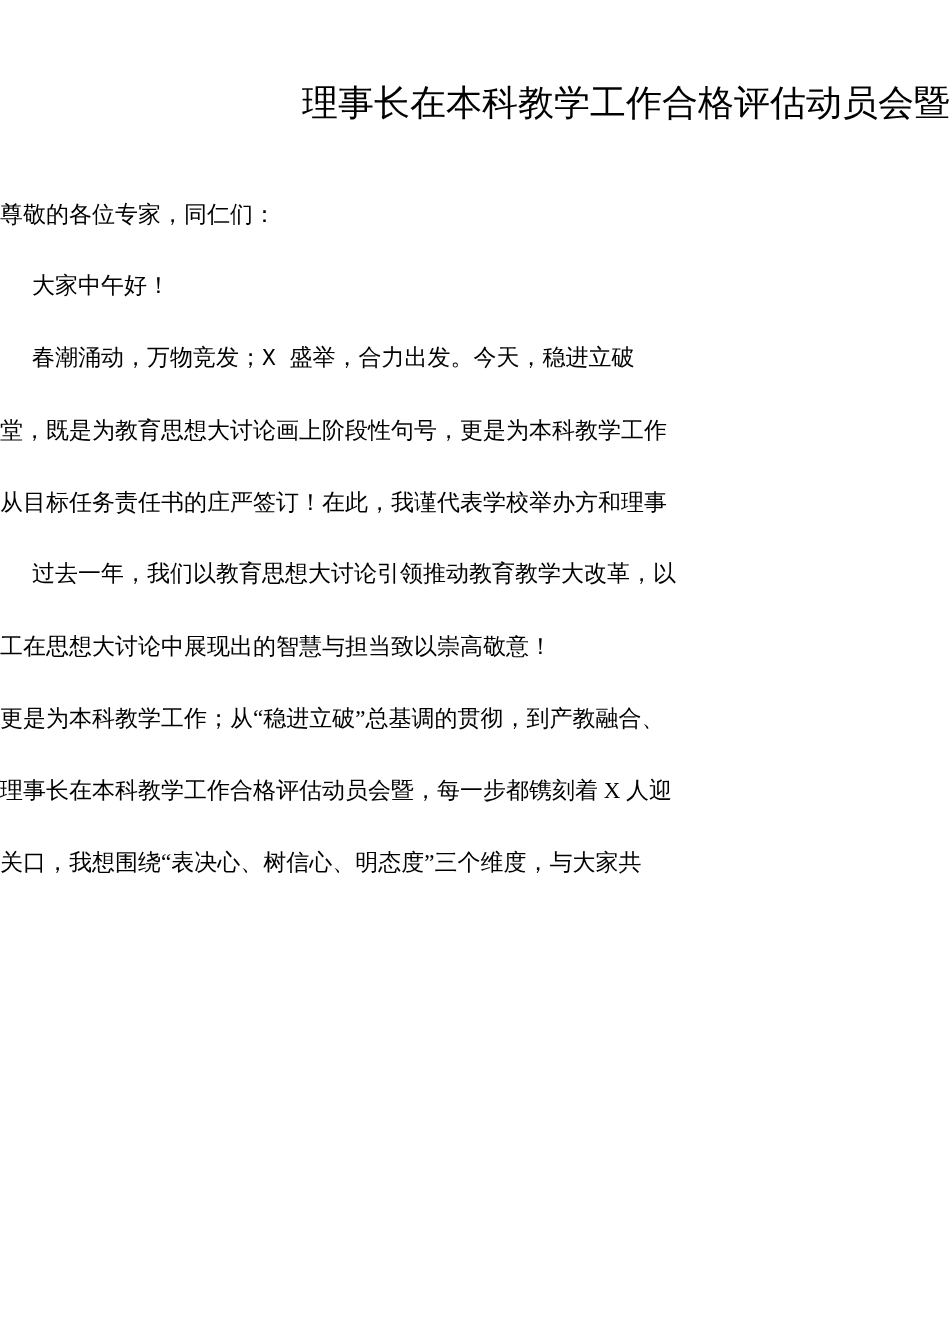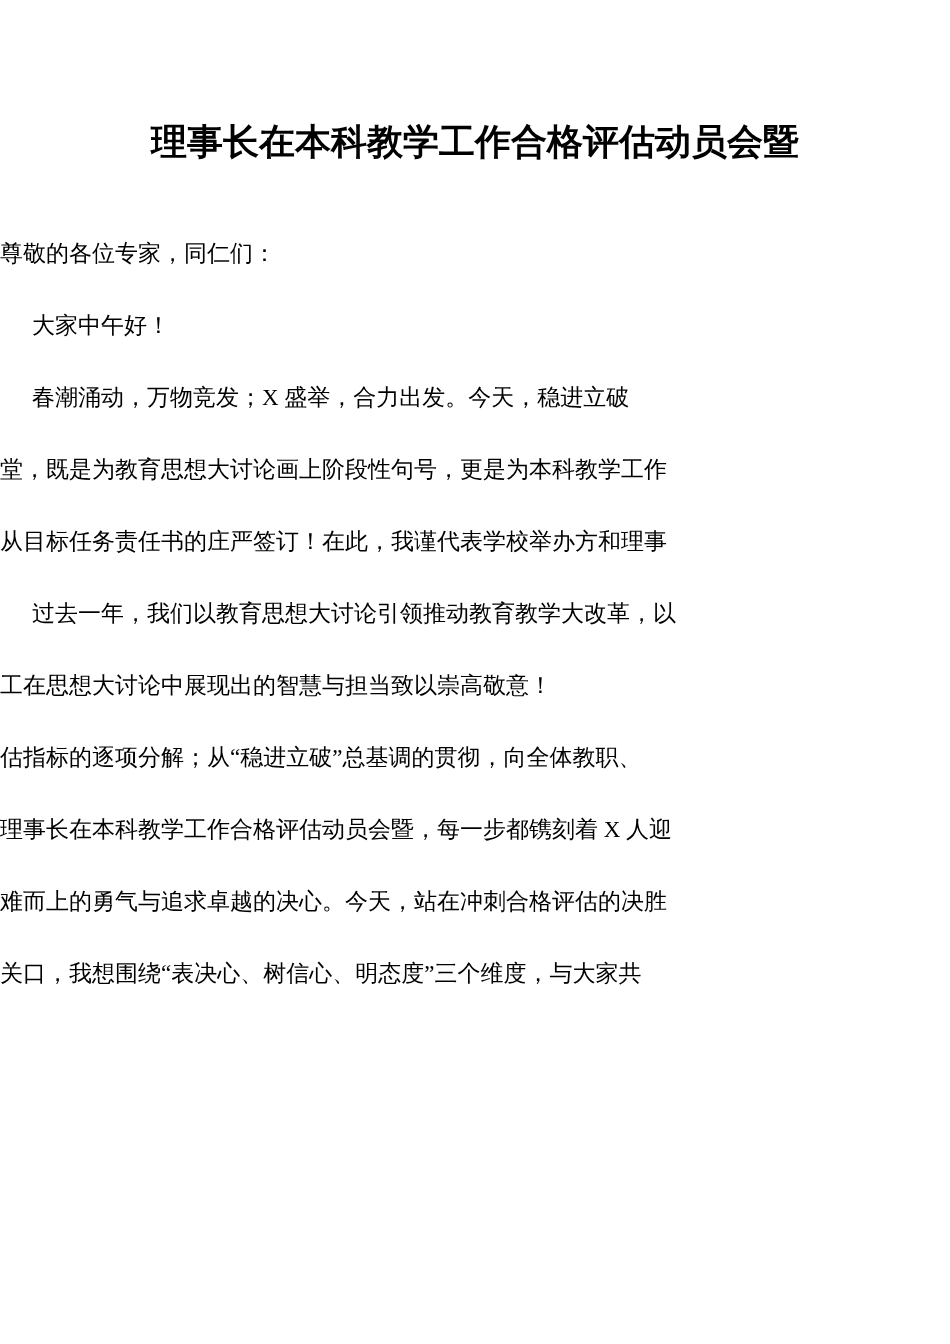--- a/index.html
+++ b/index.html
@@ -8,39 +8,40 @@
     position: relative;
     width: 950px;
     height: 1344px;
     margin: 0 auto;
     background: #ffffff;
     color: #000000;
     font-family: "Liberation Serif", "DejaVu Serif", serif;
     overflow: hidden;
   }
   .doc-title {
-    padding-top: 119px;
-    text-align: center;
+    padding-top: 80px;
+    text-align: right;
     font-size: 36px;
     line-height: 47px;
-    font-weight: 700;
+    font-weight: 400;
     letter-spacing: 0px;
   }
   .doc-body {
     margin-top: 52px;
     width: 672px;
     font-size: 23px;
     line-height: 72px;
   }
   .line {
     height: 72px;
     white-space: nowrap;
   }
   .line.indent {
     text-indent: 32px;
+    font-family: Liberation Mono, monospace;
   }
 </style>
 </head>
 <body>
 
 <div class="page">
 
   <header class="doc-title">
     <div class="title-line">理事长在本科教学工作合格评估动员会暨</div>
   </header>
@@ -50,19 +51,18 @@
     <div class="line">尊敬的各位专家，同仁们：</div>
 
     <div class="line indent">大家中午好！</div>
 
     <div class="line indent">春潮涌动，万物竞发；X 盛举，合力出发。今天，稳进立破</div>
     <div class="line">堂，既是为教育思想大讨论画上阶段性句号，更是为本科教学工作</div>
     <div class="line">从目标任务责任书的庄严签订！在此，我谨代表学校举办方和理事</div>
     <div class="line indent">过去一年，我们以教育思想大讨论引领推动教育教学大改革，以</div>
 
     <div class="line">工在思想大讨论中展现出的智慧与担当致以崇高敬意！</div>
-    <div class="line">估指标的逐项分解；从“稳进立破”总基调的贯彻，向全体教职、</div>
+    <div class="line">更是为本科教学工作；从“稳进立破”总基调的贯彻，到产教融合、</div>
     <div class="line">理事长在本科教学工作合格评估动员会暨，每一步都镌刻着 X 人迎</div>
-    <div class="line">难而上的勇气与追求卓越的决心。今天，站在冲刺合格评估的决胜</div>
     <div class="line">关口，我想围绕“表决心、树信心、明态度”三个维度，与大家共</div>
   </main>
 
 </div>
 
 </body></html>

